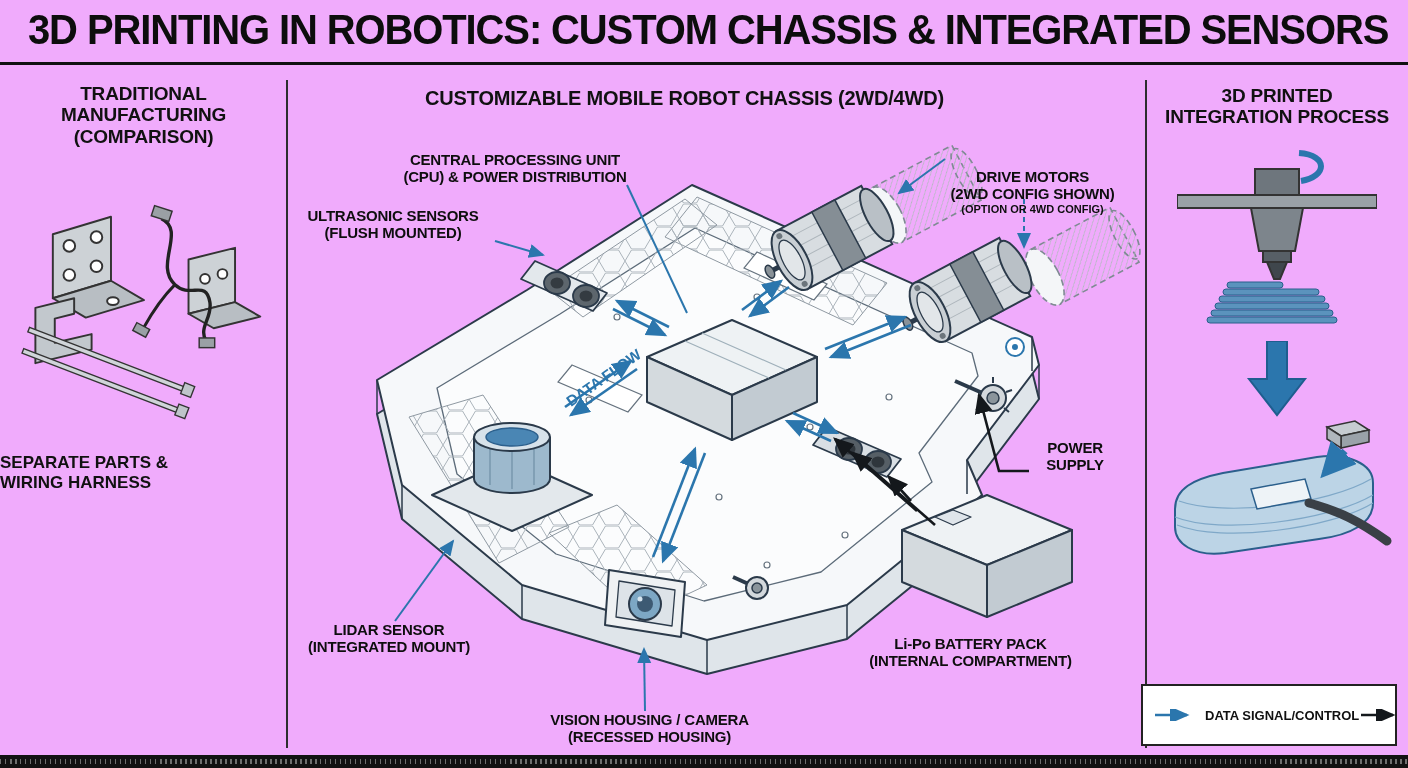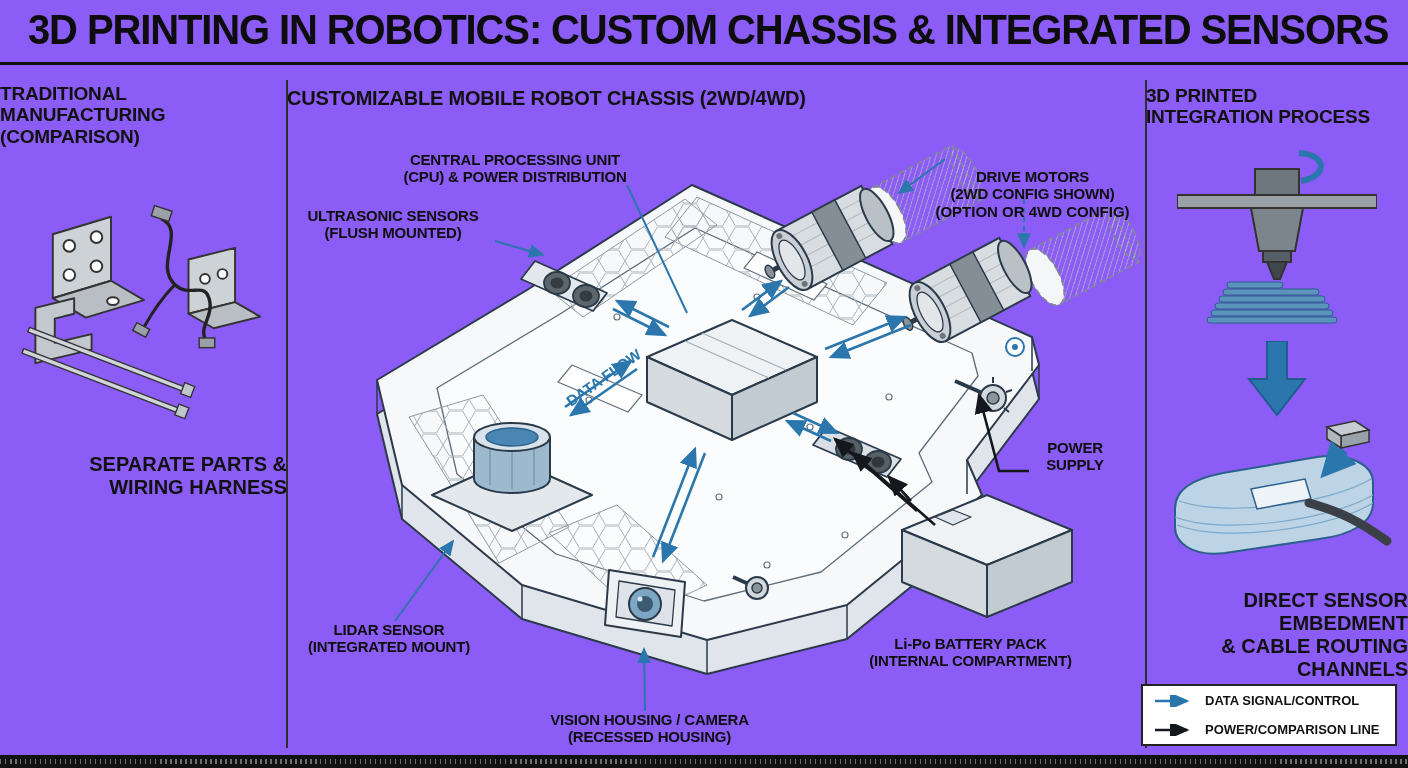--- a/index.html
+++ b/index.html
@@ -1,45 +1,45 @@
 <!DOCTYPE html>
 <html><head>
 <meta charset="utf-8">
 <style>
   *{margin:0;padding:0;box-sizing:border-box}
   html,body{width:1408px;height:768px}
   body{font-family:"Liberation Sans",sans-serif;background:#fff;color:#111;overflow:hidden}
-  .page{position:relative;width:1408px;height:768px;background:#8b5cf6}
+  .page{position:relative;width:1408px;height:768px;background:#f0abfc}
 
   .title{position:absolute;top:5px;left:28px;font-size:43px;font-weight:800;letter-spacing:-1.2px;
          white-space:nowrap;transform:scaleX(.93);transform-origin:left center;color:#0d0d0d}
   .title-rule{position:absolute;top:62px;left:0;width:1408px;height:3px;background:#111}
 
   .vdiv{position:absolute;top:80px;height:668px;width:2px;background:#2e2e2e}
 
   .panel{position:absolute;top:65px;height:691px}
   #left-panel{left:0;width:287px}
   #center-panel{left:287px;width:795px}
   #right-panel{left:1146px;width:262px}
 
-  .heading{position:absolute;left:0;width:100%;font-weight:700;text-align:left;
+  .heading{position:absolute;left:0;width:100%;font-weight:700;text-align:center;
            white-space:pre-line;line-height:1.12;font-size:19px;letter-spacing:-.2px}
   #center-panel .heading{font-size:20px}
 
-  .caption{position:absolute;left:0;width:100%;font-weight:700;text-align:right;
-           white-space:pre-line;line-height:1.15;font-size:20px}
+  .caption{position:absolute;left:0;width:100%;font-weight:700;text-align:left;
+           white-space:pre-line;line-height:1.15;font-size:17px}
 
   .label{position:absolute;font-weight:700;font-size:15px;line-height:1.14;text-align:center;
          white-space:pre-line;letter-spacing:-.2px;color:#0e0e0e}
-  .label-opt{font-size:15px;font-weight:700;margin-top:1px;letter-spacing:0}
+  .label-opt{font-size:11px;font-weight:700;margin-top:1px;letter-spacing:0}
 
   .abs{position:absolute}
 
   #legend-box{position:absolute;left:1141px;top:684px;width:256px;height:62px;background:#fff;
-              border:2px solid #222;padding:7px 10px;display:flex;flex-direction:column;justify-content:space-between}
+              border:2px solid #222;padding:7px 10px;display:flex;flex-direction:row;justify-content:space-between}
   .legend-row{display:flex;align-items:center;gap:8px}
   .legend-row .txt{font-size:13px;font-weight:700;white-space:nowrap}
 
   #footer-strip{position:absolute;left:0;top:755px;width:1408px;height:13px;background-color:#121212;
                 background-image:repeating-linear-gradient(90deg, rgba(225,225,225,.45) 0 1.5px, transparent 1.5px 5px);
                 background-size:100% 5px;background-position:0 4px;background-repeat:no-repeat}
 </style>
 </head>
 <body>
 
@@ -337,22 +337,20 @@
       </g>
       <defs>
         <marker id="insblue" markerWidth="6" markerHeight="6" refX="4" refY="2.5" orient="auto">
           <path d="M0,0 L5,2.5 L0,5 Z" fill="#2b76ad"></path>
         </marker>
       </defs>
       <path d="M186,34 L166,56" stroke="#2b76ad" stroke-width="7" marker-end="url(#insblue)" fill="none"></path>
       <path d="M150,86 C180,94 200,104 228,124" stroke="#3a4046" stroke-width="9" stroke-linecap="round" fill="none"></path>
     </svg>
 
-    <div class="caption" style="top:524px">DIRECT SENSOR EMBEDMENT
-&amp; CABLE ROUTING CHANNELS</div>
   </section>
 
   <div id="legend-box">
     <div class="legend-row">
       <svg width="44" height="12" viewBox="0 0 44 12">
         <defs>
             <marker id="lgb" markerWidth="9" markerHeight="8" refX="7" refY="3.5" orient="auto">
           <path d="M0,0 L8,3.5 L0,7 Z" fill="#2b76ad"></path>
             </marker>
           </defs>

